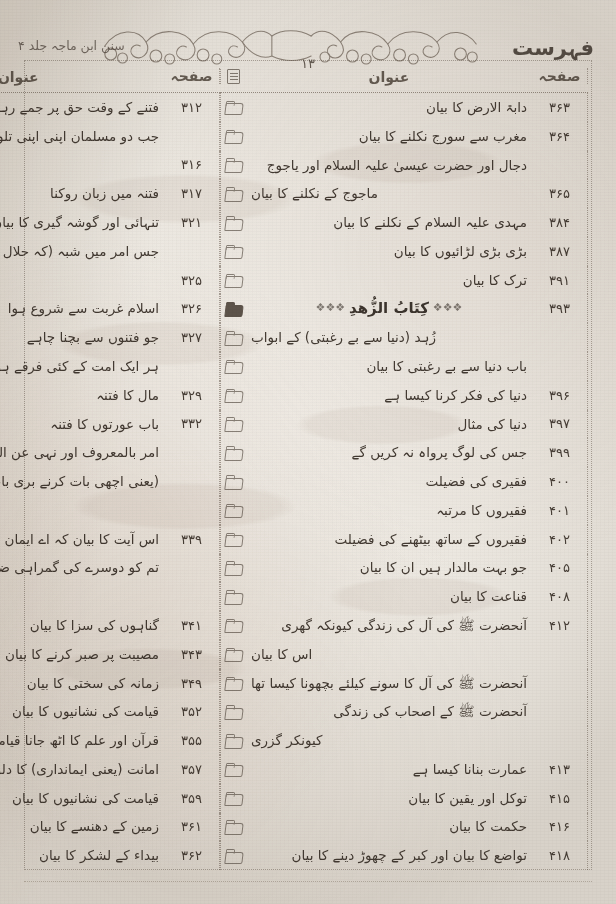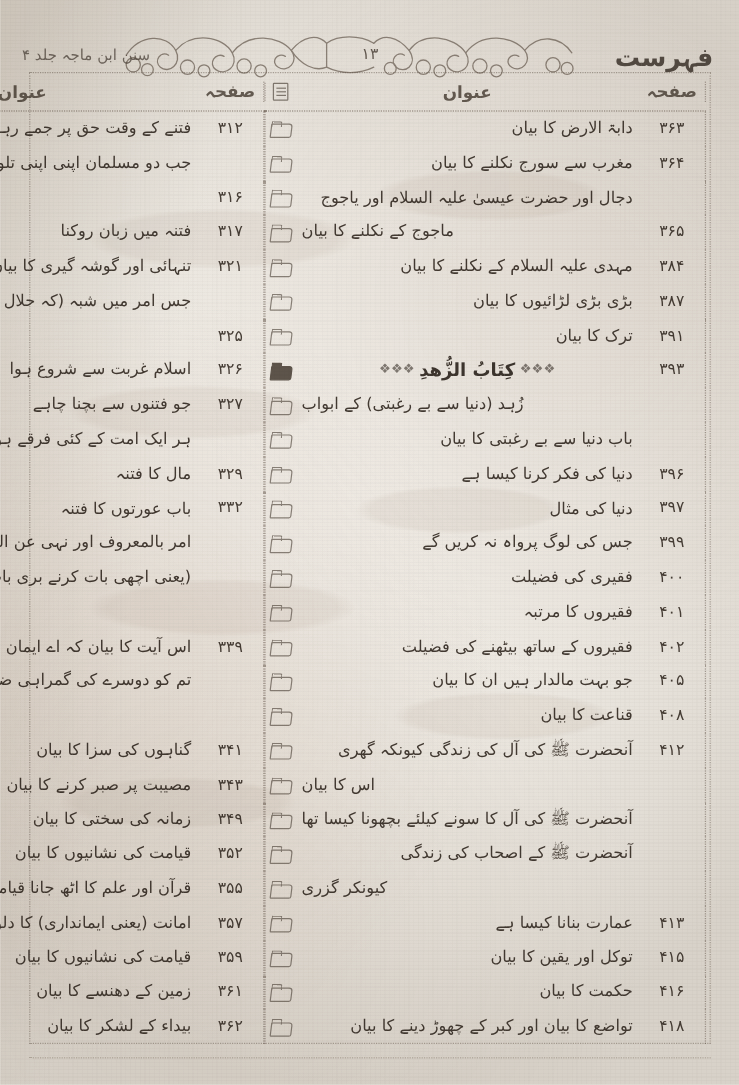--- a/index.html
+++ b/index.html
@@ -79,21 +79,21 @@
   }
   .hdr-orn {
     position: absolute;
     top: 0; left: 95px; right: 128px;
     height: 50px;
     opacity: .62;
   }
   .hdr-orn svg { width: 100%; height: 100%; display: block; }
   .folio {
     position: absolute;
-    top: 18px;
+    top: 36px;
     left: 50%;
     transform: translateX(-50%);
     font-size: 13px;
     color: #463c33;
     opacity: .82;
     z-index: 3;
   }
 
   
   #grid {

